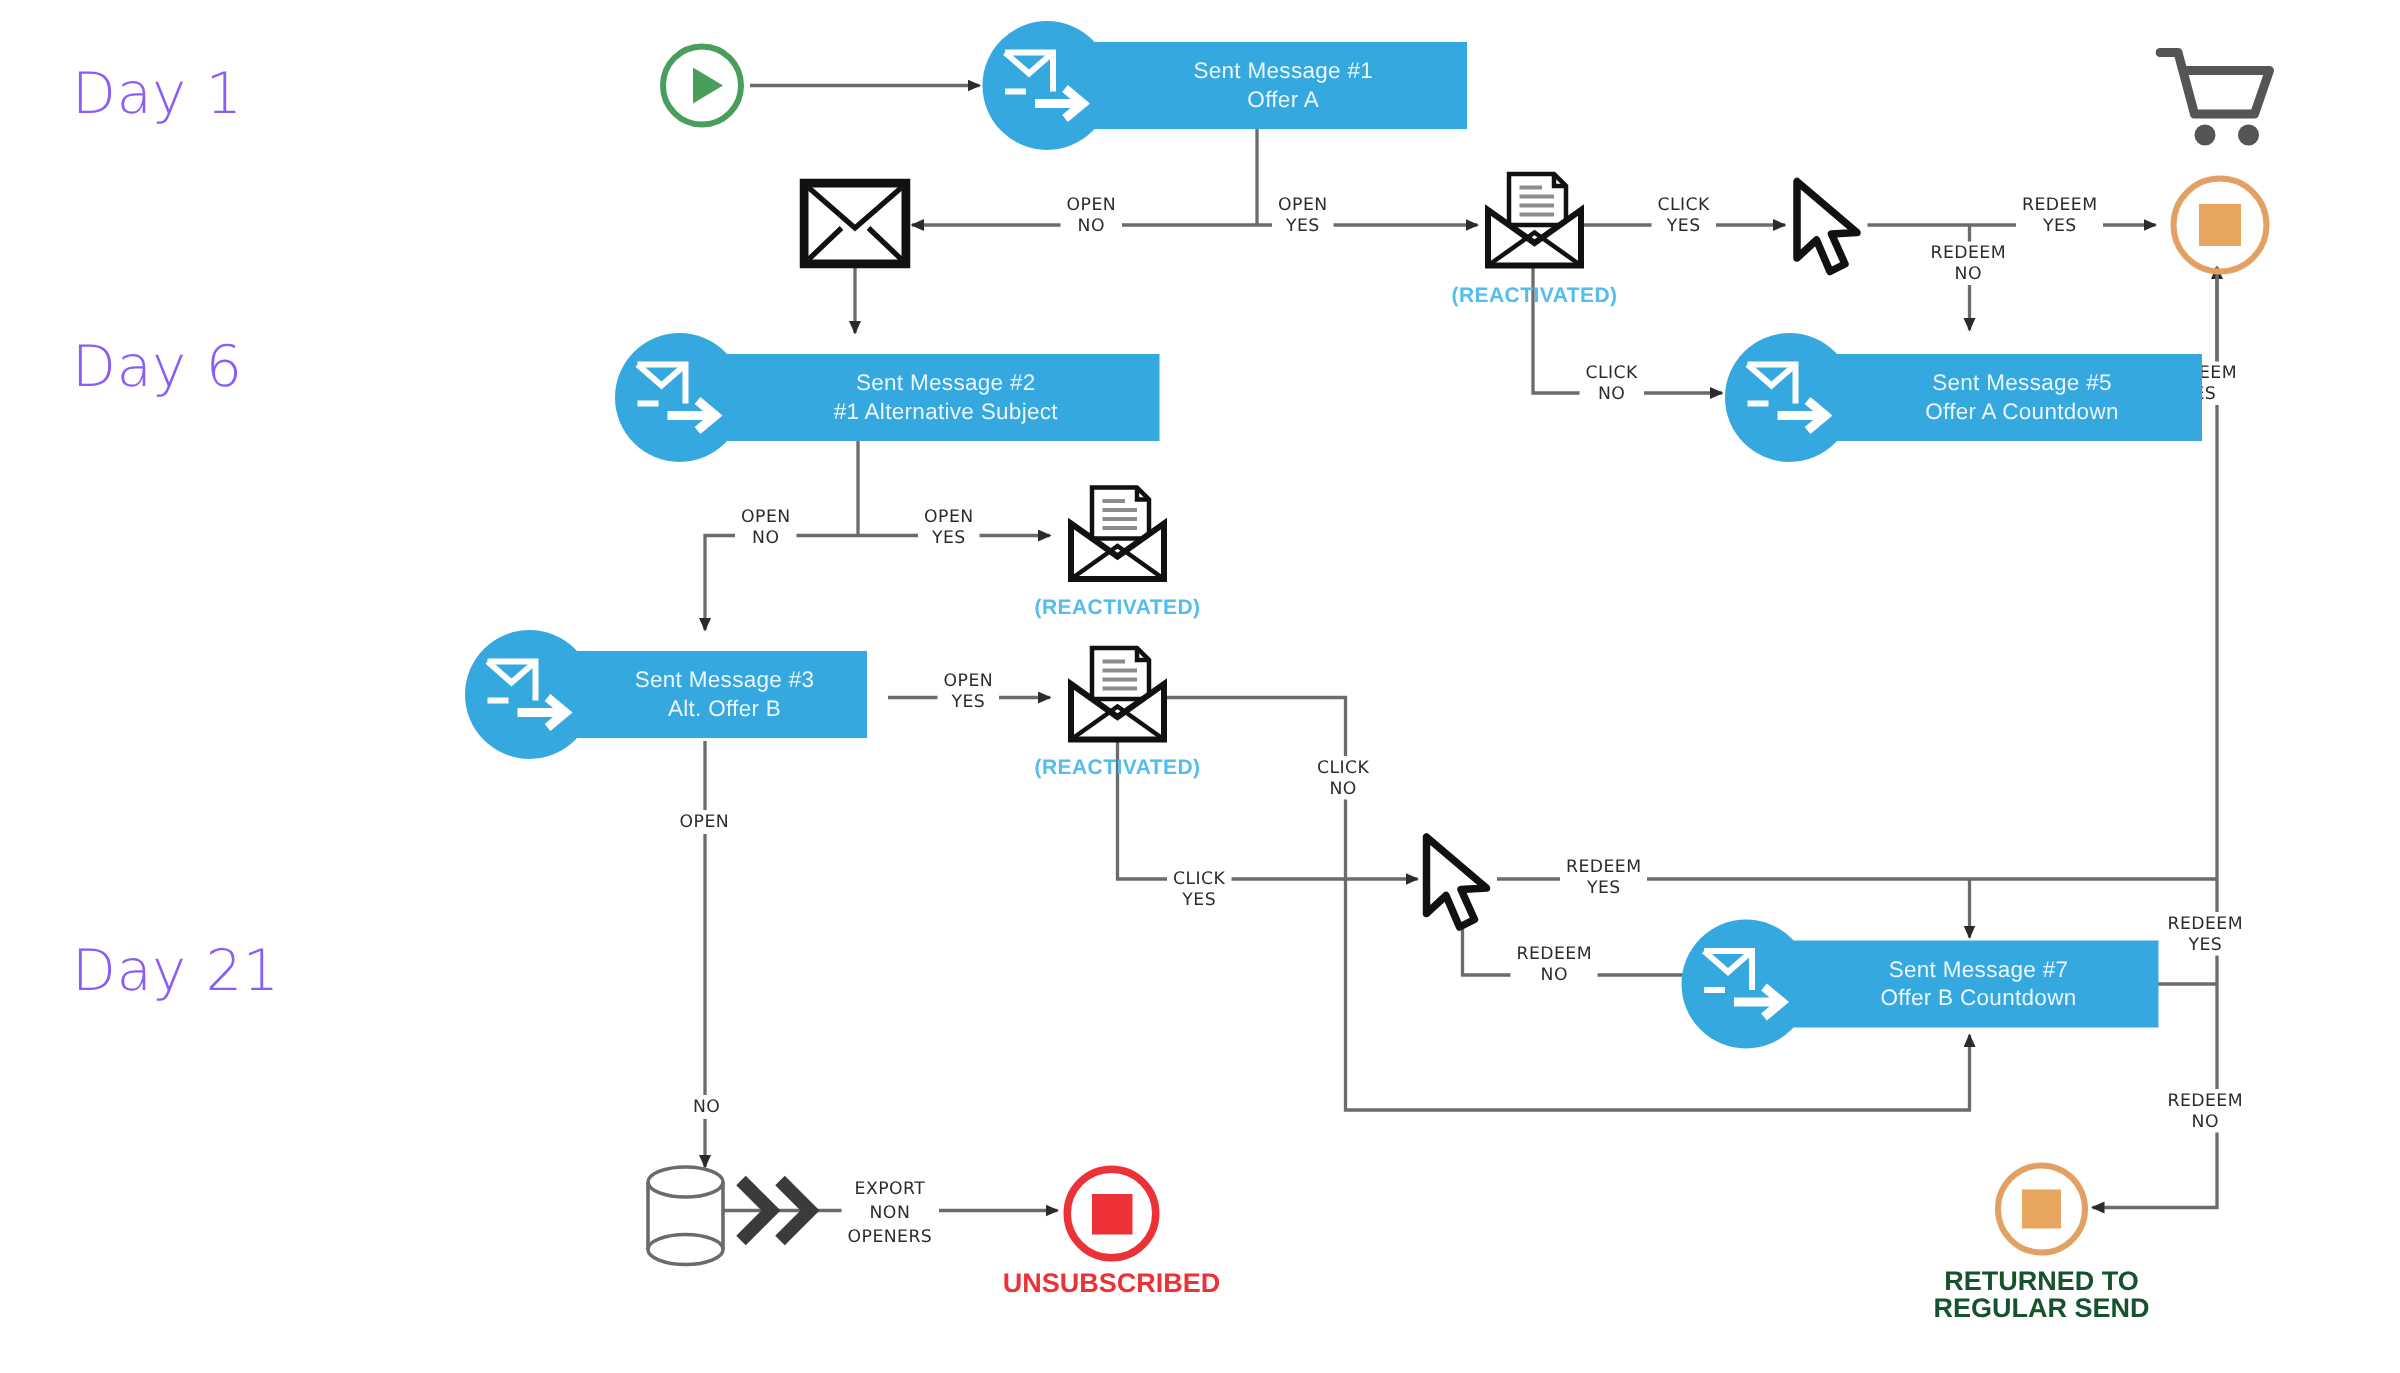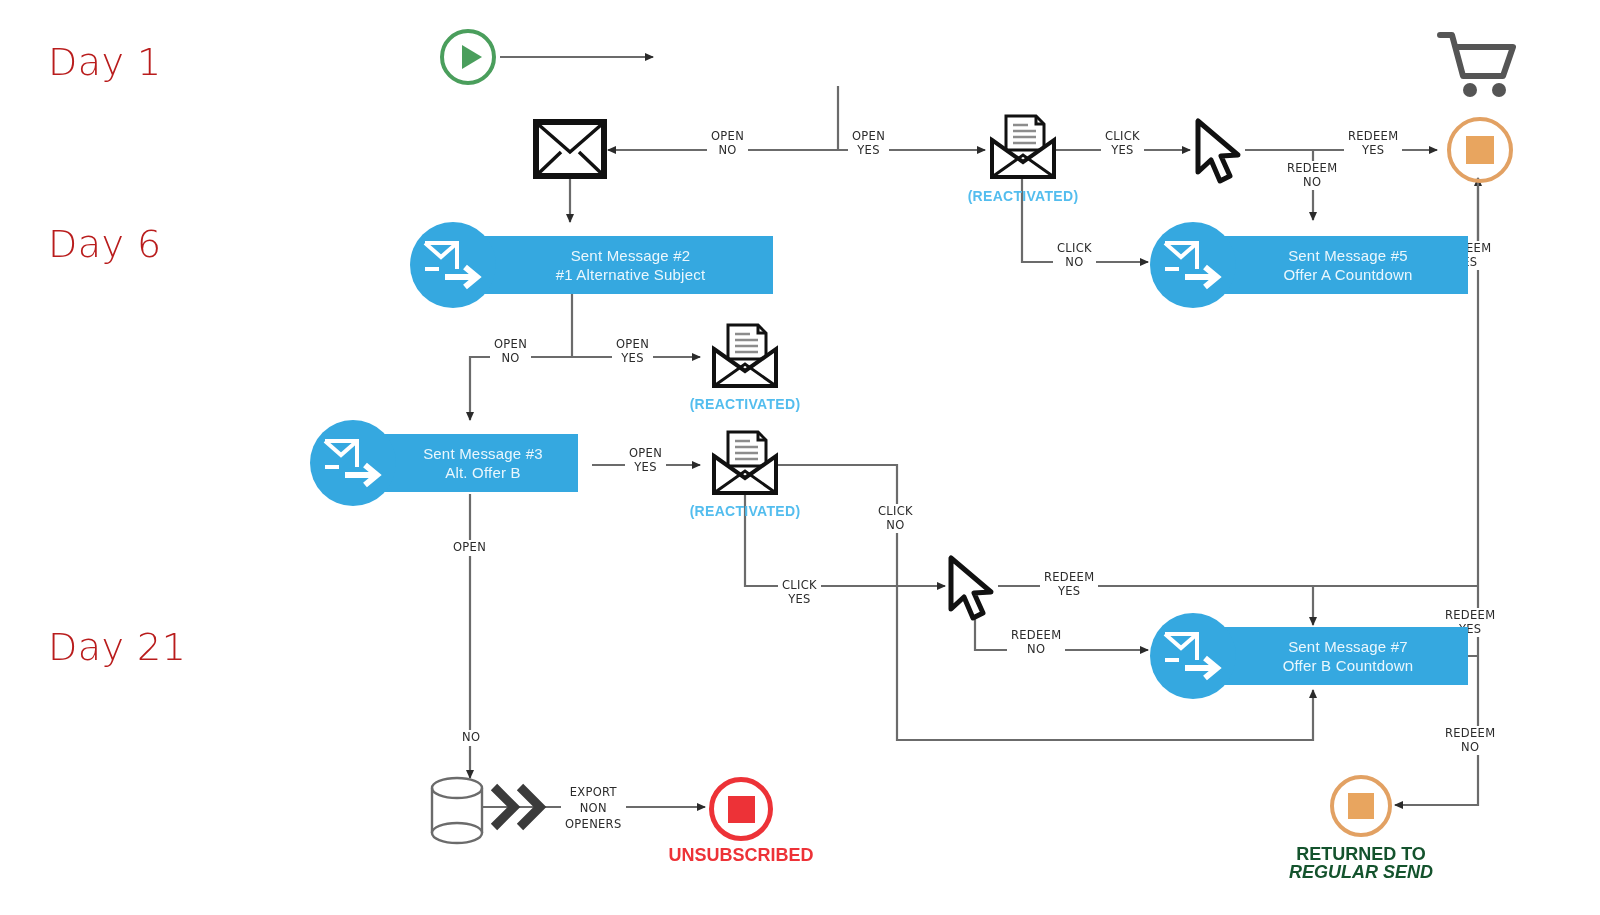--- a/index.html
+++ b/index.html
@@ -18,21 +18,21 @@
   #wires {
     position: absolute;
     left: 0; top: 0;
     width: 1600px; height: 915px;
     pointer-events: none;
   }
 
   
   .day-label {
     position: absolute;
-    color: #b91c1c;
+    color: #8b5cf6;
     font-size: 38px;
     font-weight: 300;
     letter-spacing: 0.5px;
     white-space: nowrap;
     font-family: "DejaVu Sans", sans-serif;
   }
 
   
   .msg-node {
     position: absolute;
@@ -185,20 +185,35 @@
   <div class="day-label" style="left:48px; top:222px;">Day 6</div>
   <div class="day-label" style="left:48px; top:625px;">Day 21</div>
 
   <div class="icon-box" style="left:437px; top:26px;">
     <svg width="62" height="62" viewBox="0 0 62 62">
       <circle cx="31" cy="31" r="26" fill="none" stroke="#4a9e5c" stroke-width="4"></circle>
       <path d="M25,19 L45,31 L25,43 Z" fill="#4a9e5c"></path>
     </svg>
   </div>
 
+  <div class="msg-node" style="left:655px; top:14px;">
+    <div class="msg-circle">
+      <svg width="60" height="52" viewBox="0 0 60 52">
+        <path d="M2,4 L34,4 L34,30" fill="none" stroke="#ffffff" stroke-width="4"></path>
+        <path d="M2,4 L18,18 L34,4" fill="none" stroke="#ffffff" stroke-width="4"></path>
+        <path d="M2,30 L16,30" fill="none" stroke="#ffffff" stroke-width="4"></path>
+        <path d="M22,38 L52,38" fill="none" stroke="#ffffff" stroke-width="6"></path>
+        <path d="M42,28 L54,38 L42,48" fill="none" stroke="#ffffff" stroke-width="6" stroke-linejoin="miter"></path>
+      </svg>
+    </div>
+    <div class="msg-bar" style="width:285px;">
+      <div class="ml">Sent Message #1</div>
+      <div class="ml">Offer A</div>
+    </div>
+  </div>
 
   <div class="msg-node" style="left:410px; top:222px;">
     <div class="msg-circle">
       <svg width="60" height="52" viewBox="0 0 60 52">
         <path d="M2,4 L34,4 L34,30" fill="none" stroke="#ffffff" stroke-width="4"></path>
         <path d="M2,4 L18,18 L34,4" fill="none" stroke="#ffffff" stroke-width="4"></path>
         <path d="M2,30 L16,30" fill="none" stroke="#ffffff" stroke-width="4"></path>
         <path d="M22,38 L52,38" fill="none" stroke="#ffffff" stroke-width="6"></path>
         <path d="M42,28 L54,38 L42,48" fill="none" stroke="#ffffff" stroke-width="6" stroke-linejoin="miter"></path>
       </svg>
@@ -234,21 +249,21 @@
         <path d="M22,38 L52,38" fill="none" stroke="#ffffff" stroke-width="6"></path>
         <path d="M42,28 L54,38 L42,48" fill="none" stroke="#ffffff" stroke-width="6" stroke-linejoin="miter"></path>
       </svg>
     </div>
     <div class="msg-bar" style="width:280px;">
       <div class="ml">Sent Message #5</div>
       <div class="ml">Offer A Countdown</div>
     </div>
   </div>
 
-  <div class="msg-node" style="left:1150px; top:613px;">
+  <div class="msg-node" style="left:1121px; top:613px;">
     <div class="msg-circle">
       <svg width="60" height="52" viewBox="0 0 60 52">
         <path d="M2,4 L34,4 L34,30" fill="none" stroke="#ffffff" stroke-width="4"></path>
         <path d="M2,4 L18,18 L34,4" fill="none" stroke="#ffffff" stroke-width="4"></path>
         <path d="M2,30 L16,30" fill="none" stroke="#ffffff" stroke-width="4"></path>
         <path d="M22,38 L52,38" fill="none" stroke="#ffffff" stroke-width="6"></path>
         <path d="M42,28 L54,38 L42,48" fill="none" stroke="#ffffff" stroke-width="6" stroke-linejoin="miter"></path>
       </svg>
     </div>
     <div class="msg-bar" style="width:280px;">
@@ -338,21 +353,21 @@
 
   <div class="term" style="left:709px; top:777px; width:64px; height:64px; border:5px solid #ed3237;">
     <i style="width:27px;height:27px;background:#ed3237;"></i>
   </div>
   <div class="term-caption cap-unsub" style="left:661px; top:846px; width:160px;">UNSUBSCRIBED</div>
 
   <div class="term" style="left:1330px; top:775px; width:62px; height:62px; border:4px solid #e2a163;">
     <i style="width:26px;height:26px;background:#e8a55f;"></i>
   </div>
   <div class="term-caption cap-return" style="left:1281px; top:845px; width:160px;">RETURNED TO</div>
-  <div class="term-caption cap-return" style="left:1281px; top:863px; width:160px;font-style:italic;">REGULAR SEND</div>
+  <div class="term-caption cap-return" style="left:1281px; top:863px; width:160px;">REGULAR SEND</div>
 
   <div class="edge-label" style="left:707px; top:129px;">
     <div>OPEN</div>
     <div>NO</div>
   </div>
   <div class="edge-label" style="left:848px; top:129px;">
     <div>OPEN</div>
     <div>YES</div>
   </div>
 

